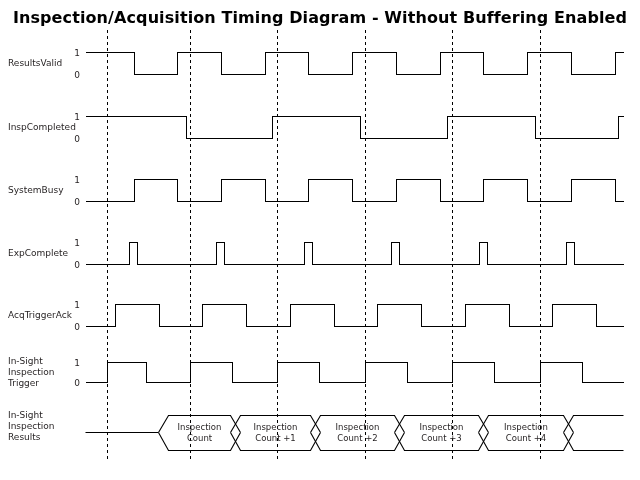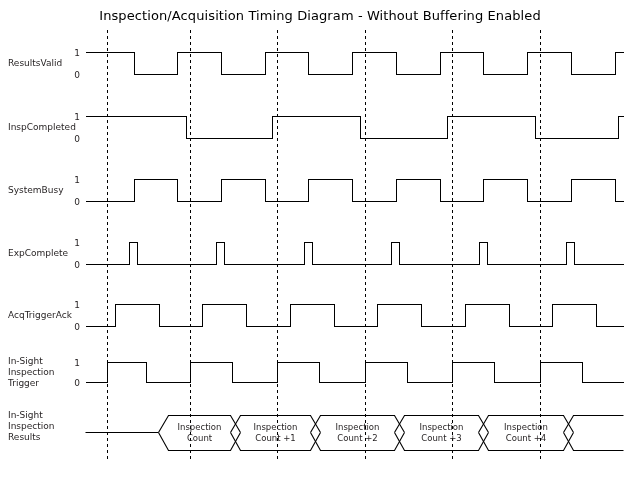--- a/index.html
+++ b/index.html
@@ -14,22 +14,22 @@
     background: #ffffff;
     overflow: hidden;
     font-family: "DejaVu Sans", "Liberation Sans", sans-serif;
   }
   #title {
     position: absolute;
     top: 8px;
     left: 0;
     width: 640px;
     text-align: center;
-    font-size: 13px;
-    font-weight: normal;
+    font-size: 16px;
+    font-weight: bold;
     color: #000000;
     letter-spacing: 0.1px;
   }
   #diagram {
     position: absolute;
     top: 0;
     left: 0;
   }
   .sig-label {
     font-family: "DejaVu Sans", "Liberation Sans", sans-serif;

